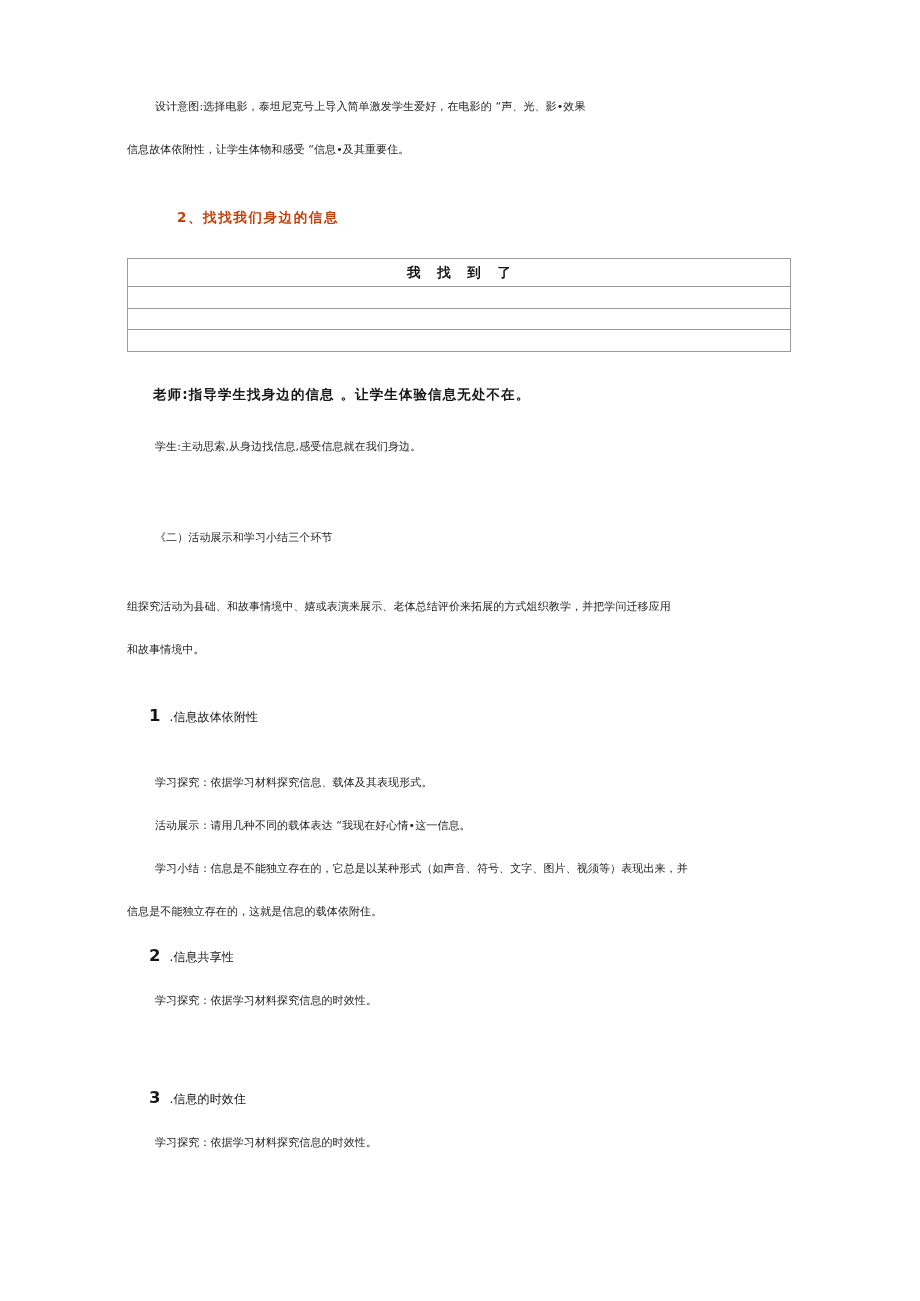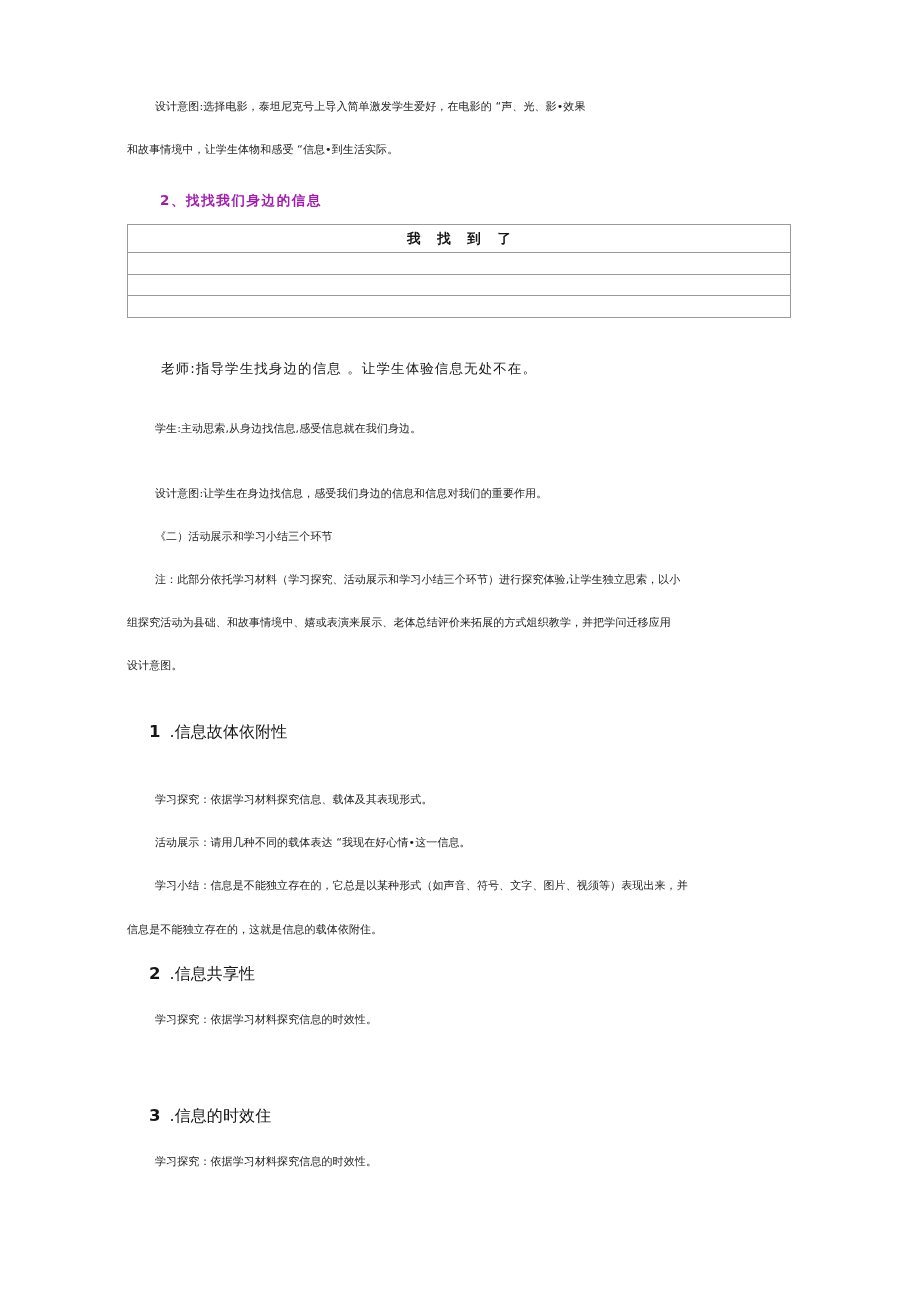--- a/index.html
+++ b/index.html
@@ -47,51 +47,51 @@
   .gap-sm { height: 14px; }
   .gap-md { height: 26px; }
   .gap-lg { height: 34px; }
   .gap-xl { height: 48px; }
 
   
   .sec-head {
     font-size: 13.5px;
     font-weight: bold;
     letter-spacing: 1.6px;
-    color: #a21caf;
-    margin: 0;
+    color: #c2410c;
+    margin: 17px;
     padding-left: 33px;
   }
 
   
   .teacher-line {
     font-size: 13.5px;
-    font-weight: normal;
+    font-weight: bold;
     letter-spacing: 1.1px;
     color: #171717;
-    margin: 16px;
+    margin: 8px;
     padding-left: 18px;
   }
 
   
   .num-head {
     margin: 0;
     padding-left: 22px;
     display: flex;
     align-items: baseline;
     font-size: 13.5px;
     color: #151515;
   }
   .num-head .digit {
     font-weight: bold;
     font-size: 16.5px;
     letter-spacing: 0px;
   }
   .num-head .label {
-    font-size: 16px;
+    font-size: 12px;
     padding-left: 9px;
     letter-spacing: 0.1px;
   }
 
   
   .tbl-wrap {
     width: 778px;
     margin: 0;
     padding-left: 0px;
   }
@@ -125,21 +125,21 @@
 </head>
 <body>
 
 <div class="page">
   <div class="content">
 
     <p class="para indent">设计意图:选择电影，泰坦尼克号上导入简单激发学生爱好，在电影的 “声、光、影•效果</p>
 
     <div class="gap-md"></div>
 
-    <p class="para">和故事情境中，让学生体物和感受 “信息•到生活实际。</p>
+    <p class="para">信息故体依附性，让学生体物和感受 “信息•及其重要住。</p>
 
     <div class="gap-lg"></div>
 
     <p class="sec-head">2、找找我们身边的信息</p>
 
     <div class="gap-sm"></div>
 
     <div class="tbl-wrap">
       <table class="found-table">
         <tbody>
@@ -162,37 +162,35 @@
     <div class="gap-md"></div>
 
     <p class="teacher-line">老师:指导学生找身边的信息 。让学生体验信息无处不在。</p>
 
     <div class="gap-md"></div>
 
     <p class="para indent">学生:主动思索,从身边找信息,感受信息就在我们身边。</p>
 
     <div class="gap-xl"></div>
 
-    <p class="para indent">设计意图:让学生在身边找信息，感受我们身边的信息和信息对我们的重要作用。</p>
 
     <div class="gap-md"></div>
 
     <p class="para indent">《二）活动展示和学习小结三个环节</p>
 
     <div class="gap-md"></div>
 
-    <p class="para indent">注：此部分依托学习材料（学习探究、活动展示和学习小结三个环节）进行探究体验,让学生独立思索，以小</p>
 
     <div class="gap-md"></div>
 
     <p class="para">组探究活动为县础、和故事情境中、嬉或表演来展示、老体总结评价来拓展的方式俎织教学，并把学问迁移应用</p>
 
     <div class="gap-md"></div>
 
-    <p class="para">设计意图。</p>
+    <p class="para">和故事情境中。</p>
 
     <div class="gap-xl"></div>
 
     <div class="num-head">
       <span class="digit">1</span>
       <span class="label"><span>.</span><span>信息故体依附性</span></span>
     </div>
 
     <div class="gap-xl"></div>
 

